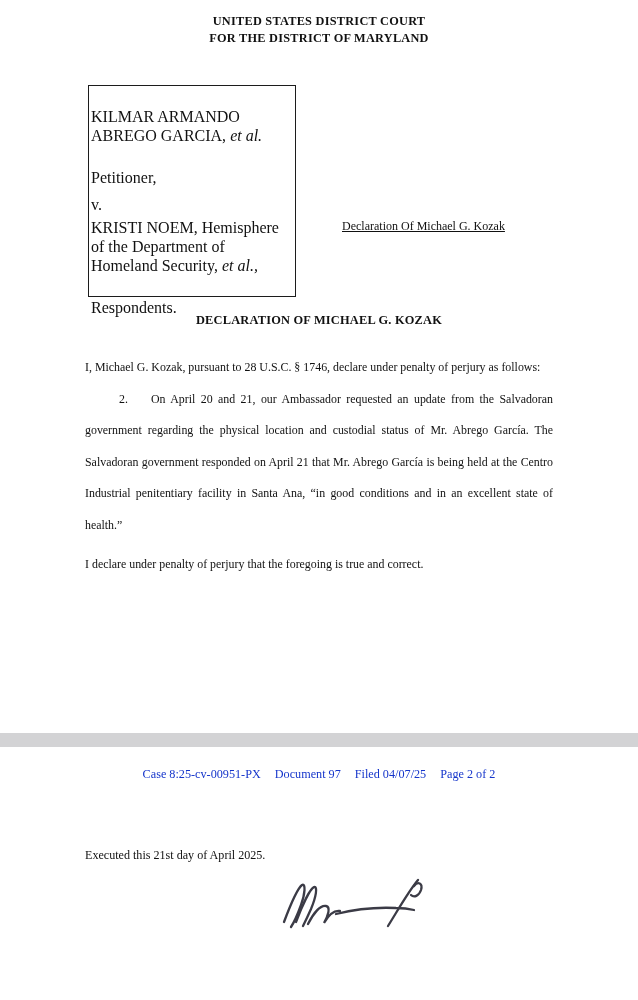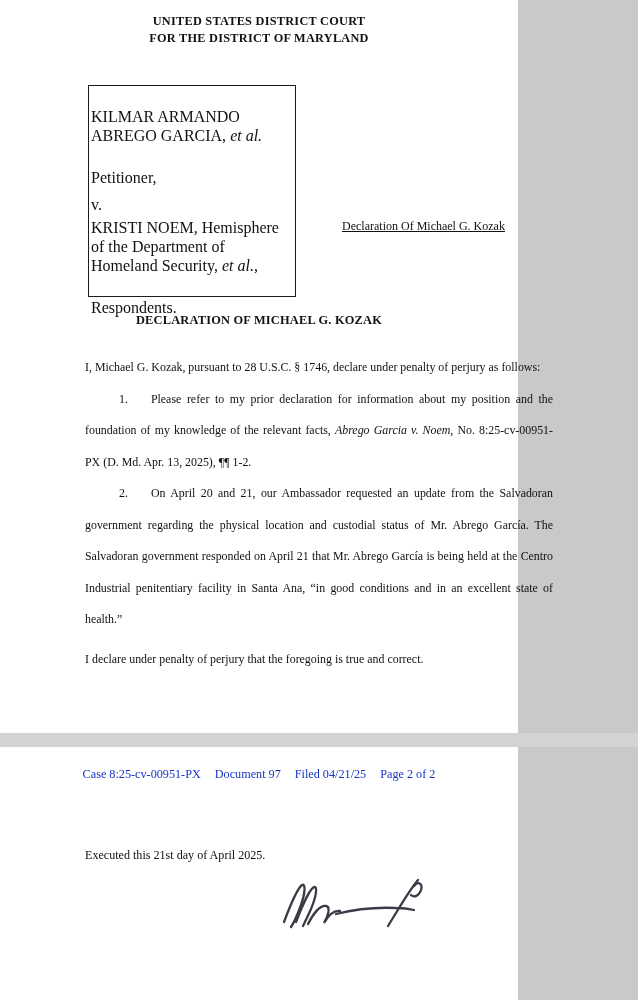--- a/index.html
+++ b/index.html
@@ -3,21 +3,21 @@
 <meta charset="utf-8">
 <style>
   * { margin: 0; padding: 0; box-sizing: border-box; }
   html, body { width: 638px; height: 1000px; }
   body {
     font-family: "Liberation Serif", "DejaVu Serif", serif;
     background: #c9c9cb;
     color: #111;
   }
   .viewer { position: relative; width: 638px; height: 1000px; overflow: hidden; }
-  .page { position: absolute; left: 0; width: 518px; background: #ffffff; }
+  .page { position: absolute; left: 0; width: 638px; background: #ffffff; }
   .page1 { top: 0; height: 733px; }
   .separator { position: absolute; top: 733px; left: 0; width: 638px; height: 14px; background: #d3d3d5; }
   .page2 { top: 747px; height: 253px; }
 
   
   .court-header {
     position: absolute; top: 13px; left: 0; right: 0;
     text-align: center; font-weight: bold; font-size: 12.3px;
     line-height: 16.5px; letter-spacing: 0.25px;
   }
@@ -77,34 +77,33 @@
       <div class="party2"><span>KRISTI NOEM, Hemisphere of the Department of Homeland Security, </span><i>et al.,</i></div>
       <div class="role2">Respondents.</div>
     </div>
 
     <div class="doc-label">Declaration Of Michael G. Kozak</div>
 
     <div class="doc-title">DECLARATION OF MICHAEL G. KOZAK</div>
 
     <div class="body-text">
       <p class="intro">I, Michael G. Kozak, pursuant to 28 U.S.C. § 1746, declare under penalty of perjury as follows:</p>
-      <p class="para"><span class="pnum">1.</span><span>Please refer to my prior declaration for information about my position and the foundation of my knowledge of the relevant facts, </span><i>Abrego Garcia v. Noem</i><span>, No. 8:25-cv-00951-PX (D. Md. Apr. 13, 2025), ¶¶ 1-2.</span></p>
       <p class="para"><span class="pnum">2.</span><span>On April 20 and 21, our Ambassador requested an update from the Salvadoran government regarding the physical location and custodial status of Mr. Abrego García. The Salvadoran government responded on April 21 that Mr. Abrego García is being held at the Centro Industrial penitentiary facility in Santa Ana, “in good conditions and in an excellent state of health.”</span></p>
       <p class="closing">I declare under penalty of perjury that the foregoing is true and correct.</p>
     </div>
   </div>
 
   <div class="separator"></div>
 
   <div class="page page2">
 
     <div class="stamp" style="color: rgb(21, 53, 203);">
       <span>Case 8:25-cv-00951-PX</span>
       <span>Document 97</span>
-      <span>Filed 04/21/25</span>
+      <span>Filed 04/07/25</span>
       <span>Page 2 of 2</span>
     </div>
 
     <div class="executed">Executed this 21st day of April 2025.</div>
 
     <div class="signature">
       <svg viewBox="0 0 150 54" xmlns="http://www.w3.org/2000/svg" fill="none" stroke="#3b3b46" stroke-width="2.3" stroke-linecap="round">
         <path d="M4,44 C10,28 18,10 22,7 C26,5 25,16 21,27 C17,38 13,46 11,49"></path>
         <path d="M16,44 C22,28 30,11 34,9 C38,8 36,19 31,31 C27,40 24,46 23,48"></path>
         <path d="M28,46 C33,36 40,27 46,28 C51,29 48,38 44,45 C48,38 54,32 60,33"></path>

